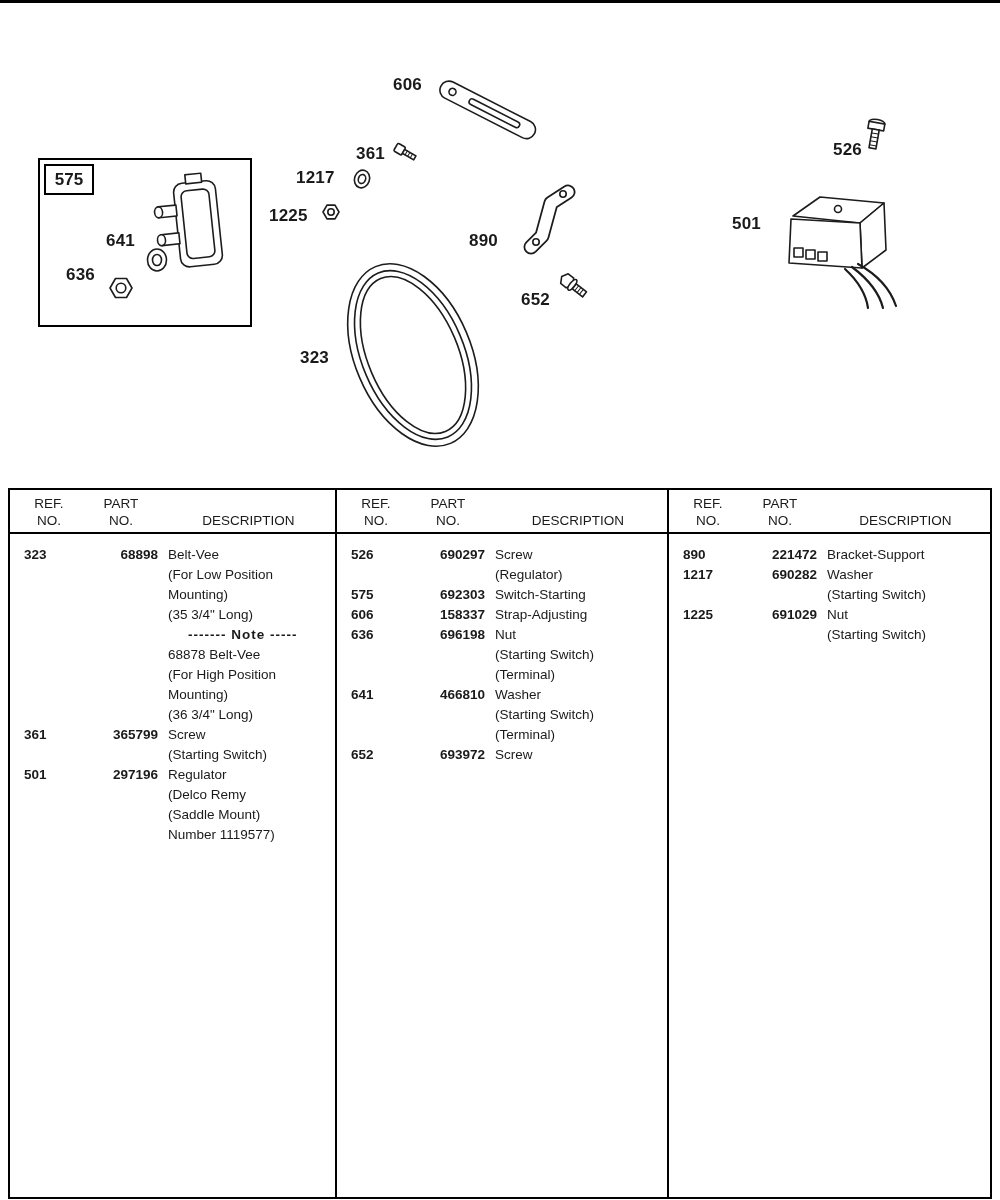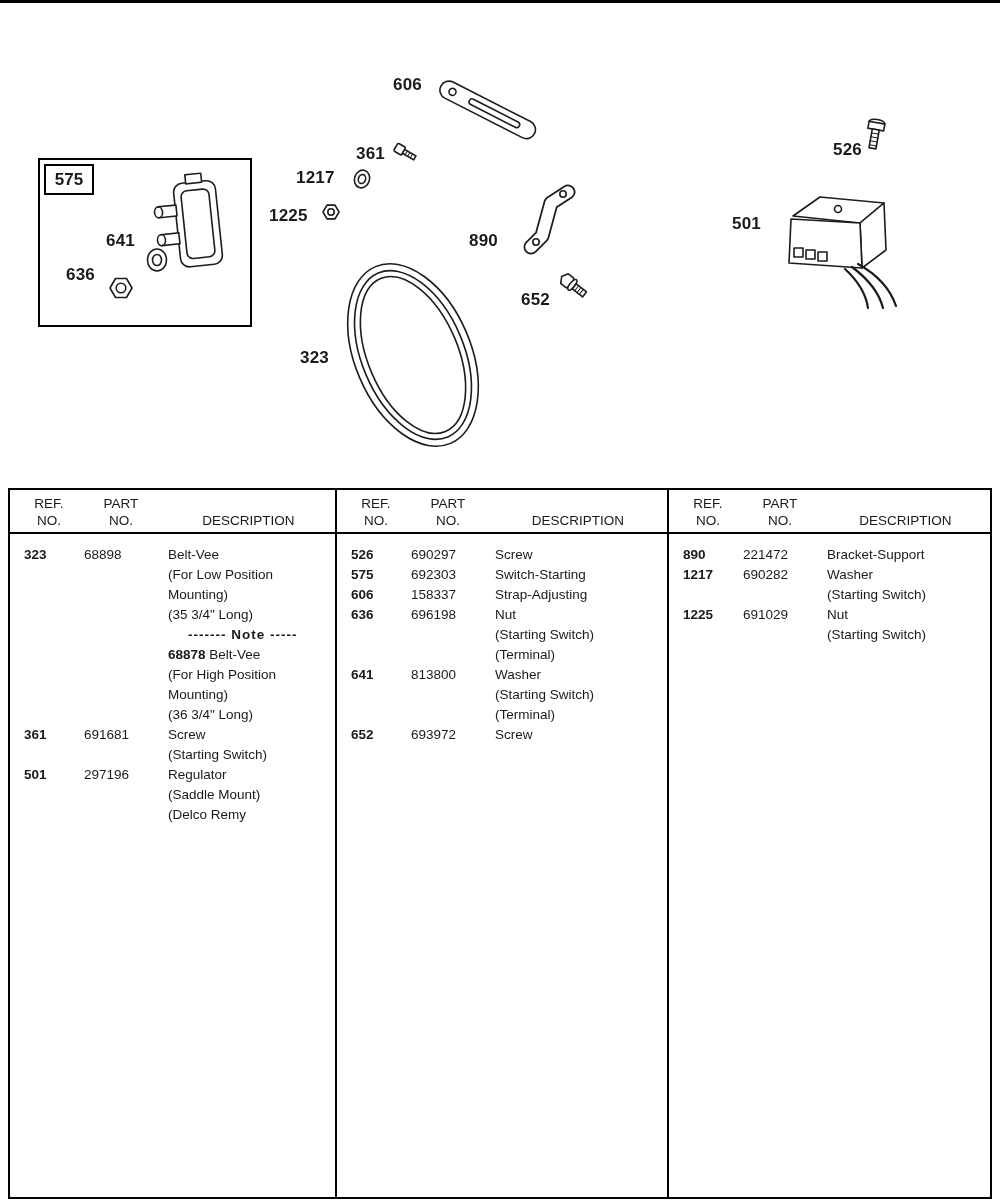--- a/index.html
+++ b/index.html
@@ -20,24 +20,24 @@
   .col-2{width:332px;border-left:2px solid #000;}
   .col-3{flex:1;border-left:2px solid #000;}
   .col-header{box-sizing:border-box;height:44px;border-bottom:2px solid #000;display:grid;
               grid-template-columns:50px 74px 1fr;column-gap:10px;padding:5px 6px 3px 14px;
               font-size:13.5px;line-height:17px;}
   .hdr-cell{display:flex;flex-direction:column;justify-content:flex-end;align-items:center;}
   .col-body{padding-top:11px;}
   .row{display:grid;grid-template-columns:50px 74px 1fr;column-gap:10px;padding-left:14px;
        line-height:20px;min-height:20px;font-size:13.5px;}
   .row .ref{font-weight:bold;}
-  .row .part{font-weight:normal;}
+  .row .part{font-weight:bold;text-align:right;}
   .row .desc{padding-right:18px;}
   .row .desc.bold{font-weight:bold;letter-spacing:1px;margin-left:20px;}
-  .row .desc b{font-weight:bold;margin-top:44px;}
+  .row .desc b{font-weight:normal;margin-top:44px;}
 </style>
 </head>
 <body>
 
 <div class="page">
 
   <div class="top-rule"></div>
 
   <div class="diagram">
     <svg class="parts" width="1000" height="482" viewBox="0 0 1000 482" xmlns="http://www.w3.org/2000/svg">
@@ -200,42 +200,47 @@
             <span class="part"></span>
             <span class="desc">Mounting)</span>
           </div>
           <div class="row">
             <span class="ref"></span>
             <span class="part"></span>
             <span class="desc">(36 3/4" Long)</span>
           </div>
           <div class="row">
             <span class="ref">361</span>
-            <span class="part">691681</span>
+            <span class="part">365799</span>
             <span class="desc">Screw</span>
           </div>
           <div class="row">
             <span class="ref"></span>
             <span class="part"></span>
             <span class="desc">(Starting Switch)</span>
           </div>
           <div class="row">
             <span class="ref">501</span>
             <span class="part">297196</span>
             <span class="desc">Regulator</span>
           </div>
           <div class="row">
             <span class="ref"></span>
             <span class="part"></span>
+            <span class="desc">(Delco Remy</span>
+          </div>
+          <div class="row">
+            <span class="ref"></span>
+            <span class="part"></span>
             <span class="desc">(Saddle Mount)</span>
           </div>
           <div class="row">
             <span class="ref"></span>
             <span class="part"></span>
-            <span class="desc">(Delco Remy</span>
+            <span class="desc">Number 1119577)</span>
           </div>
         </div>
       </div>
       <div class="col col-2">
         <div class="col-header">
           <div class="hdr-cell">
             <span>REF.</span>
             <span>NO.</span>
           </div>
           <div class="hdr-cell">
@@ -246,20 +251,25 @@
             <span>DESCRIPTION</span>
           </div>
         </div>
         <div class="col-body">
           <div class="row">
             <span class="ref">526</span>
             <span class="part">690297</span>
             <span class="desc">Screw</span>
           </div>
           <div class="row">
+            <span class="ref"></span>
+            <span class="part"></span>
+            <span class="desc">(Regulator)</span>
+          </div>
+          <div class="row">
             <span class="ref">575</span>
             <span class="part">692303</span>
             <span class="desc">Switch-Starting</span>
           </div>
           <div class="row">
             <span class="ref">606</span>
             <span class="part">158337</span>
             <span class="desc">Strap-Adjusting</span>
           </div>
           <div class="row">
@@ -272,21 +282,21 @@
             <span class="part"></span>
             <span class="desc">(Starting Switch)</span>
           </div>
           <div class="row">
             <span class="ref"></span>
             <span class="part"></span>
             <span class="desc">(Terminal)</span>
           </div>
           <div class="row">
             <span class="ref">641</span>
-            <span class="part">813800</span>
+            <span class="part">466810</span>
             <span class="desc">Washer</span>
           </div>
           <div class="row">
             <span class="ref"></span>
             <span class="part"></span>
             <span class="desc">(Starting Switch)</span>
           </div>
           <div class="row">
             <span class="ref"></span>
             <span class="part"></span>

